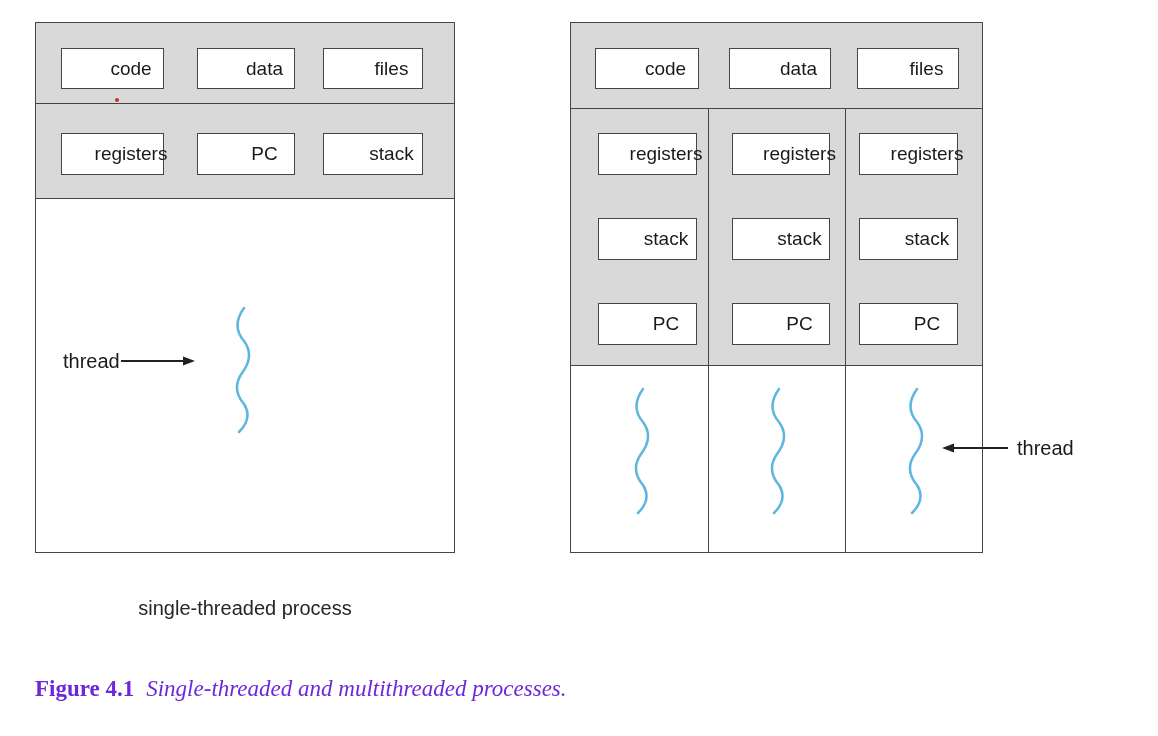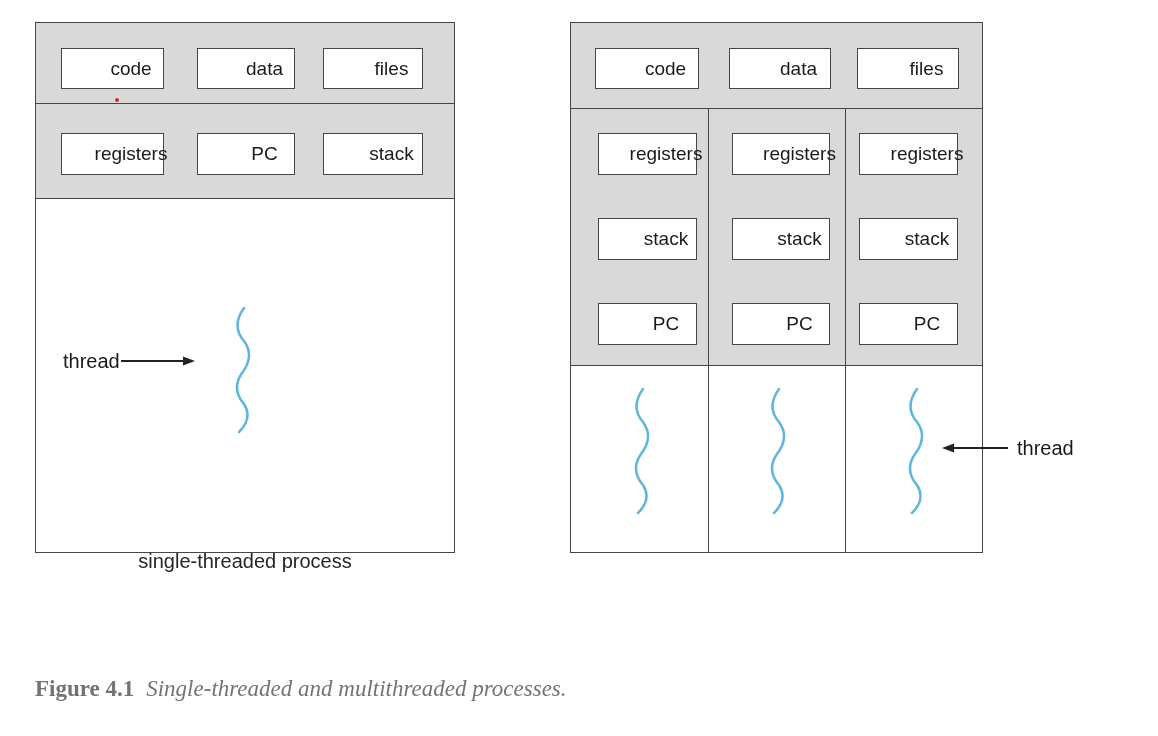--- a/index.html
+++ b/index.html
@@ -42,21 +42,21 @@
     height:28px;font-size:20px;color:var(--text);
   }
   .thread-row .arrow line{stroke:#222222;stroke-width:1.8;}
   .thread-row .arrow polygon{fill:#222222;}
   .thread-text{white-space:nowrap;}
   .caption{
     position:absolute;text-align:center;font-size:20px;color:#262626;
   }
   .fig-caption{
     position:absolute;font-family:"Liberation Serif", serif;
-    font-size:23px;color:#737373;white-space:nowrap;
+    font-size:23px;color:#6d28d9;white-space:nowrap;
   }
   .fig-label{font-weight:bold;margin-right:12px;}
   .fig-text{font-style:italic;}
   .red-dot{
     position:absolute;width:4px;height:4px;border-radius:50%;
     background:#c2342c;
   }
 </style>
 </head>
 <body>
@@ -127,19 +127,19 @@
   </div>
 
   <div class="thread-row" style="left:941px;top:434px;">
     <svg class="arrow" width="68" height="14" viewBox="0 0 68 14">
       <polygon points="13,2.5 1,7 13,11.5"></polygon>
       <line x1="13" y1="7" x2="67" y2="7"></line>
     </svg>
     <span class="thread-text" style="margin-left:8px;">thread</span>
   </div>
 
-  <div class="caption" style="left:35px;top:550px;width:420px;">single-threaded process</div>
+  <div class="caption" style="left:35px;top:597px;width:420px;">single-threaded process</div>
 
   <div class="fig-caption" style="left:35px;top:676px;">
     <span class="fig-label">Figure 4.1</span><span class="fig-text">Single-threaded and multithreaded processes.</span>
   </div>
 
 </div>
 
 </body></html>

